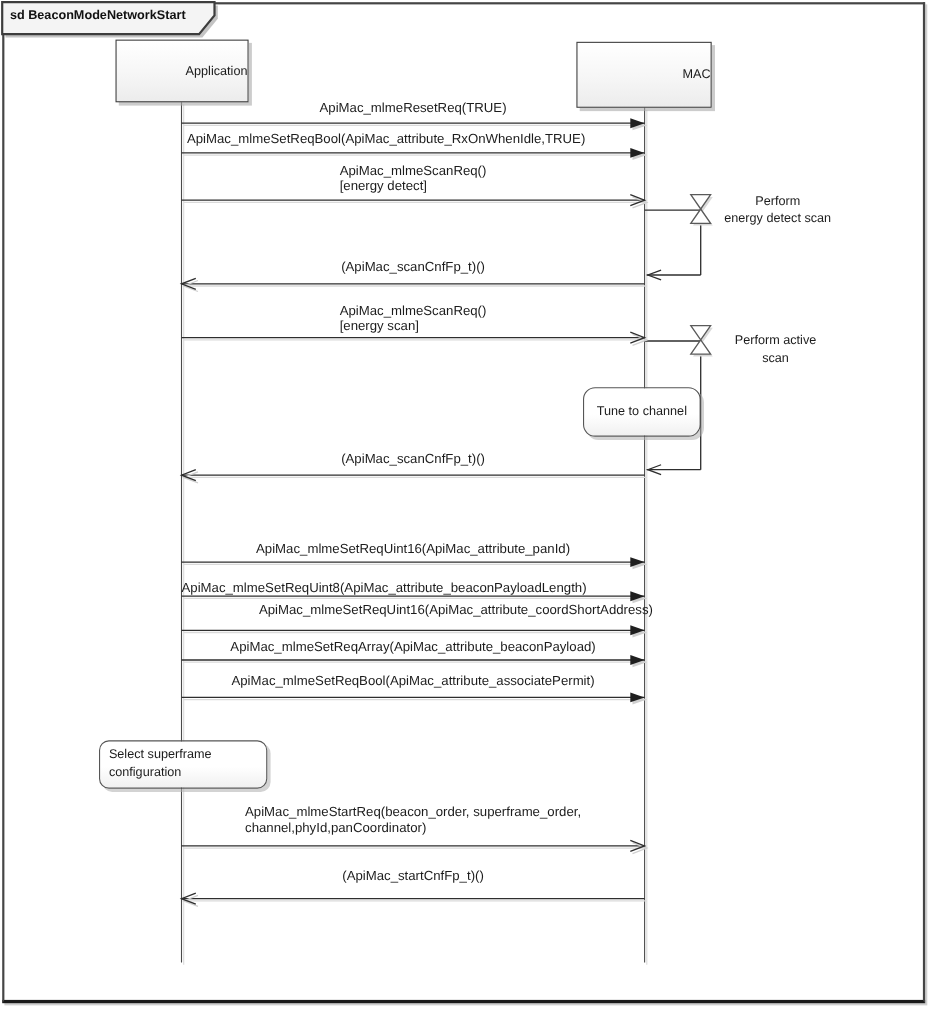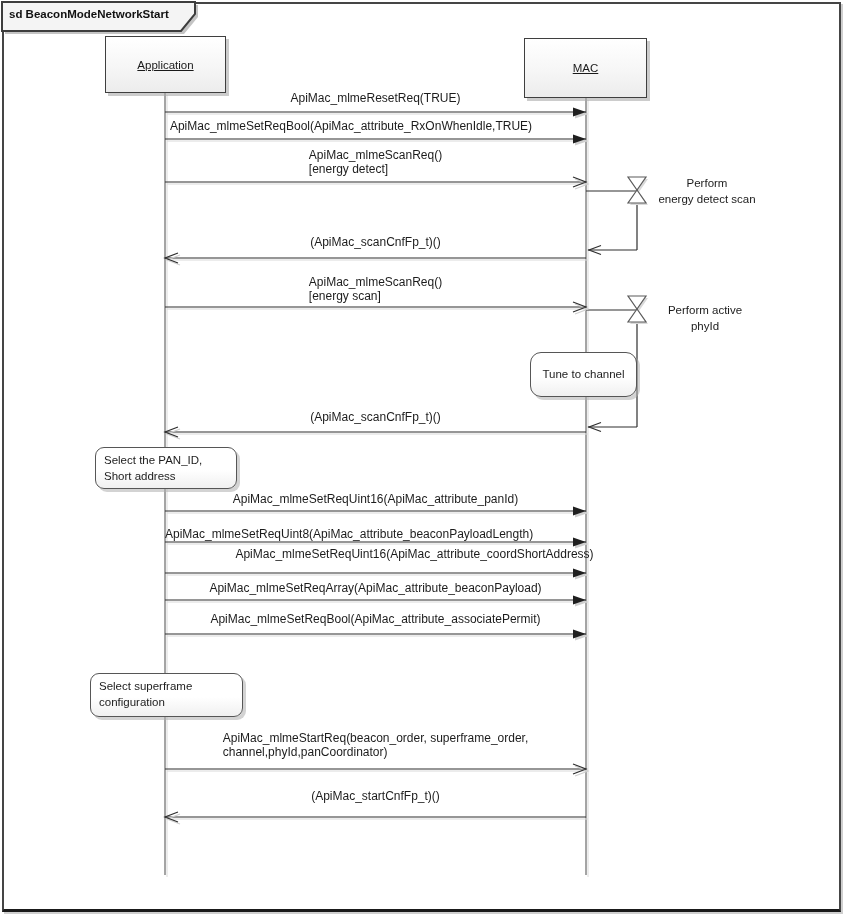--- a/index.html
+++ b/index.html
@@ -14,22 +14,22 @@
   }
   #lines-layer{position:absolute;left:0;top:0;}
   .diagram-title{
     position:absolute;left:9px;top:8px;font-size:11.5px;font-weight:bold;color:#111;
     white-space:nowrap;letter-spacing:0px;
   }
   .actor-box{
     position:absolute;box-sizing:border-box;border:1.5px solid #3f3f3f;
     background:linear-gradient(180deg,#ffffff 0%,#f6f6f6 55%,#ececec 100%);
     box-shadow:3px 3px 0 rgba(170,170,170,0.6);
-    display:flex;align-items:center;justify-content:center;
-    font-size:11.5px;color:#1a1a1a;text-decoration:underline;
+    display:flex;align-items:center;justify-content:flex-end;
+    font-size:11.5px;color:#1a1a1a;
   }
   .msg-label{
     position:absolute;text-align:center;font-size:12px;line-height:13.5px;
     pointer-events:none;white-space:nowrap;text-decoration:underline;
   }
   .msg-label .inner{display:inline-block;text-align:left;}
   .note{
     position:absolute;box-sizing:border-box;border:1.4px solid #565656;border-radius:9px;
     background:linear-gradient(180deg,#ffffff 55%,#f0f0f0 100%);
     box-shadow:3px 3px 0 rgba(175,175,175,0.55);
@@ -122,45 +122,41 @@
       <polyline points="180,814 167,819 180,824" fill="none" stroke="#d0d0d0" stroke-width="1.2"></polyline>
       <polyline points="178,812 165,817 178,822" fill="none" stroke="#2e2e2e" stroke-width="1.2"></polyline>
     </svg>
   <div class="diagram-title">sd BeaconModeNetworkStart</div>
 <div class="timer-label" style="left: 632px; top: 176px; width: 150px;">
       <div class="">Perform</div>
       <div class="">energy detect scan</div>
     </div>
     <div class="timer-label" style="left: 630px; top: 303px; width: 150px;">
       <div class="">Perform active</div>
-      <div class="">phyId</div>
+      <div class="">scan</div>
     </div>
     <div class="msg-label" style="left: 165px; width: 421px; top: 91.5px;"><div class="inner"><div class="">ApiMac_mlmeResetReq(TRUE)</div></div></div>
     <div class="msg-label" style="left: 165px; width: 372px; top: 119.5px;"><div class="inner"><div class="">ApiMac_mlmeSetReqBool(ApiMac_attribute_RxOnWhenIdle,TRUE)</div></div></div>
     <div class="msg-label" style="left: 165px; width: 421px; top: 149px;"><div class="inner"><div class="">ApiMac_mlmeScanReq()</div><div class="">[energy detect]</div></div></div>
     <div class="msg-label" style="left: 165px; width: 421px; top: 235.5px;"><div class="inner"><div class="">(ApiMac_scanCnfFp_t)()</div></div></div>
     <div class="msg-label" style="left: 165px; width: 421px; top: 276px;"><div class="inner"><div class="">ApiMac_mlmeScanReq()</div><div class="">[energy scan]</div></div></div>
     <div class="msg-label" style="left: 165px; width: 421px; top: 410.5px;"><div class="inner"><div class="">(ApiMac_scanCnfFp_t)()</div></div></div>
     <div class="msg-label" style="left: 165px; width: 421px; top: 492.5px;"><div class="inner"><div class="">ApiMac_mlmeSetReqUint16(ApiMac_attribute_panId)</div></div></div>
     <div class="msg-label" style="left: 165px; width: 499px; top: 548px;"><div class="inner"><div class="">ApiMac_mlmeSetReqUint16(ApiMac_attribute_coordShortAddress)</div></div></div>
     <div class="msg-label" style="left: 165px; width: 341px; top: 528px;"><div class="inner"><div class="">ApiMac_mlmeSetReqUint8(ApiMac_attribute_beaconPayloadLength)</div></div></div>
     <div class="msg-label" style="left: 165px; width: 421px; top: 581.5px;"><div class="inner"><div class="">ApiMac_mlmeSetReqArray(ApiMac_attribute_beaconPayload)</div></div></div>
     <div class="msg-label" style="left: 165px; width: 421px; top: 612.5px;"><div class="inner"><div class="">ApiMac_mlmeSetReqBool(ApiMac_attribute_associatePermit)</div></div></div>
     <div class="msg-label" style="left: 165px; width: 421px; top: 732px;"><div class="inner"><div class="">ApiMac_mlmeStartReq(beacon_order, superframe_order,</div><div class="">channel,phyId,panCoordinator)</div></div></div>
     <div class="msg-label" style="left: 165px; width: 421px; top: 789.5px;"><div class="inner"><div class="">(ApiMac_startCnfFp_t)()</div></div></div>
     <div class="actor-box" style="left: 105px; top: 36px; width: 121px; height: 57px;">
       <div class="">Application</div>
     </div>
     <div class="actor-box" style="left: 524px; top: 38px; width: 123px; height: 60px;">
       <div class="">MAC</div>
     </div>
-    <div class="note" style="left: 95px; top: 447px; width: 142px; height: 42px;">
-      <div class="">Select the PAN_ID,</div>
-      <div class="">Short address</div>
-    </div>
     <div class="note" style="left: 90px; top: 673px; width: 153px; height: 44px;">
       <div class="">Select superframe</div>
       <div class="">configuration</div>
     </div>
     <div class="note center" style="left: 530px; top: 352px; width: 107px; height: 45px;">
       <div class="">
         <div class="">Tune to channel</div>
       </div>
     </div>
   </div>

